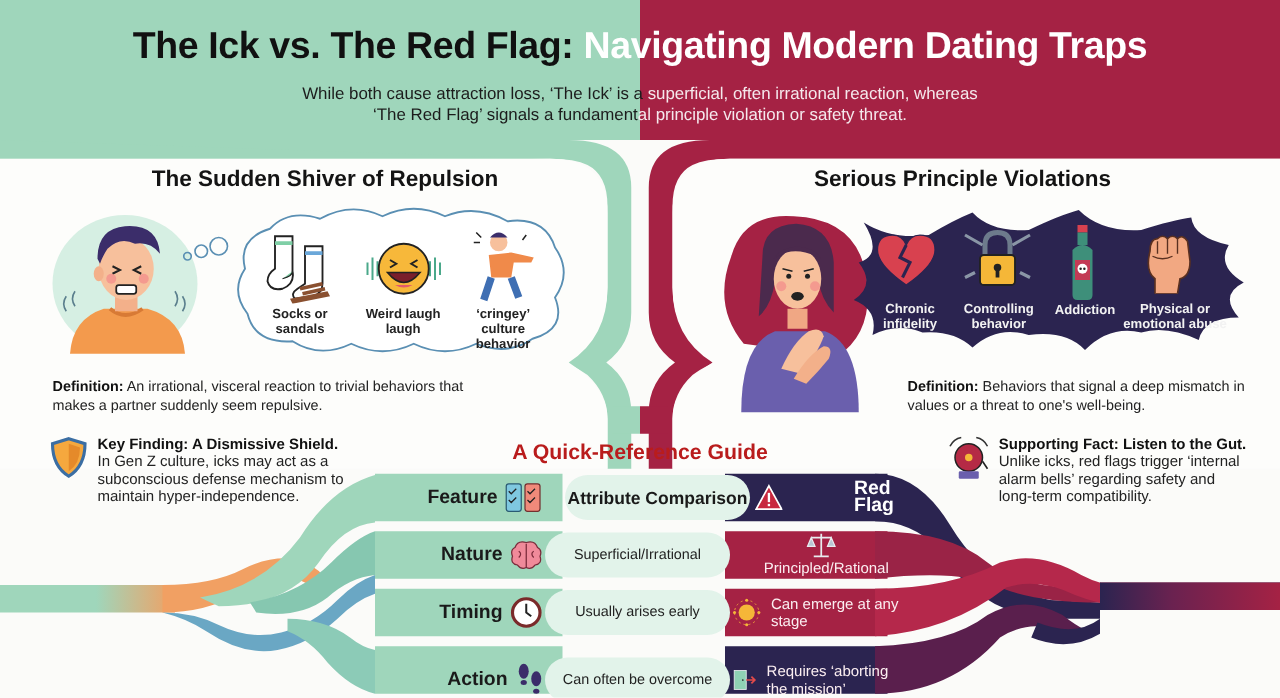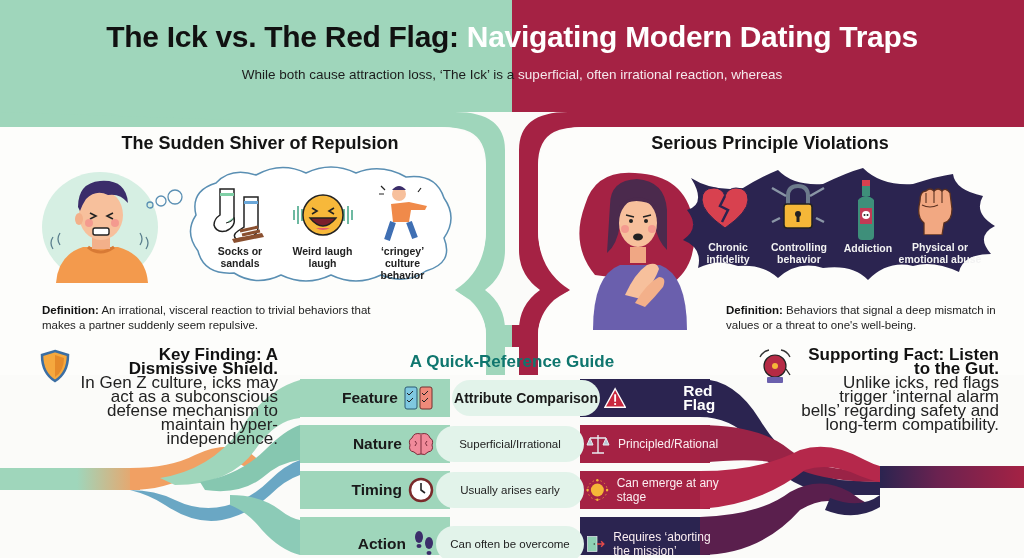--- a/index.html
+++ b/index.html
@@ -21,24 +21,24 @@
   svg.deco { position: absolute; left: 0; top: 0; }
 
   .panel-title { position: absolute; font-weight: bold; font-size: 18px; color: #141414; text-align: center; }
 
   .cloud-item { position: absolute; text-align: center; font-weight: bold; font-size: 10.5px; line-height: 12px; color: #222; }
   .spiky-item { position: absolute; text-align: center; font-weight: bold; font-size: 10.5px; line-height: 12px; color: #f2f2f2; }
 
   .definition { position: absolute; font-size: 11.5px; line-height: 15px; color: #222; }
   .definition b { font-weight: bold; color: #111; }
 
-  .note { position: absolute; font-size: 17px; line-height: 14px; color: #222; text-align: right; }
+  .note { position: absolute; font-size: 12px; line-height: 14px; color: #222; }
   .note .note-head { font-weight: bold; color: #111; display: block; }
 
-  .guide-title { position: absolute; left: 300px; top: 352px; width: 424px; text-align: center; font-weight: bold; font-size: 17px; color: #0f766e; }
+  .guide-title { position: absolute; left: 300px; top: 352px; width: 424px; text-align: center; font-weight: bold; font-size: 17px; color: #b91c1c; }
 
   .row { position: absolute; height: 38px; }
   .row .feat { position: absolute; left: 0; top: 0; height: 38px; display: flex; align-items: center; justify-content: flex-end; font-weight: bold; font-size: 15.5px; color: #1a1a1a; }
   .row .mid { position: absolute; top: 1px; height: 36px; background: #e2f3ea; border-radius: 18px; display: flex; align-items: center; justify-content: center; font-size: 11.5px; color: #222; text-align: center; }
   .row .mid.header { font-weight: bold; font-size: 14px; color: #1a1a1a; }
   .row .red { position: absolute; top: 0; height: 38px; display: flex; align-items: center; font-size: 12px; line-height: 14px; color: #fbeef1; }
   .row .red.header { font-weight: bold; font-size: 15.5px; color: #fff; gap: 47px; }
 </style>
 </head>
 <body>
@@ -102,20 +102,21 @@
   <path d="M830 498 Q860 510 880 495 L880 507 Q855 522 825 510 Z" fill="#2b2450"></path>
   <rect x="880" y="466" width="144" height="22" fill="url(#gNavyRed)" transform="scale(1,1)"></rect>
   <rect x="880" y="466" width="144" height="22" fill="url(#gStreamR)"></rect>
 </svg>
 
 <div class="title">
   <span class="t-dark">The Ick vs. The Red Flag: </span><span class="t-light">Navigating Modern Dating Traps</span>
 </div>
 <div class="subtitle">
   <span class="line"><span class="half-dark">While both cause attraction loss, ‘The Ick’ is a</span><span class="half-light"> superficial, often irrational reaction, whereas</span></span>
+  <span class="line"><span class="half-dark">‘The Red Flag’ signals a fundament</span><span class="half-light">al principle violation or safety threat.</span></span>
 </div>
 
 <div class="panel-title" style="left:60px; top:133px; width:400px;">The Sudden Shiver of Repulsion</div>
 
 <svg style="position:absolute; left:38px; top:165px;" width="130" height="120" viewBox="0 0 130 120">
   <ellipse cx="62" cy="62" rx="58" ry="55" fill="#d6efe3"></ellipse>
   <path d="M18 118 Q20 90 45 82 L80 82 Q108 90 110 118 Z" fill="#f39a4d"></path>
   <path d="M50 82 Q62 92 76 82" stroke="#d87a35" stroke-width="3" fill="none"></path>
   <rect x="54" y="68" width="18" height="16" fill="#f3b08a"></rect>
   <ellipse cx="63" cy="50" rx="22" ry="25" fill="#f7c09c"></ellipse>
@@ -272,21 +273,21 @@
 
 <div class="row" style="left:300px; top:425px; width:420px;">
   <div class="feat" style="width:134px;padding-left:28px;">
     <span>Nature</span>
     <svg style="margin-left:6px;" width="26" height="24" viewBox="0 0 26 24">
       <path d="M13 2 Q6 0 4 6 Q0 8 2 13 Q0 19 6 20 Q9 24 13 22 Q17 24 20 20 Q26 19 24 13 Q26 8 22 6 Q20 0 13 2 Z" fill="#f08a9a" stroke="#7a2a3a" stroke-width="1"></path>
       <path d="M13 3 V22 M7 9 q3 2 0 5 M19 9 q-3 2 0 5" stroke="#7a2a3a" stroke-width="1" fill="none"></path>
     </svg>
   </div>
   <div class="mid" style="left:136px; width:148px;">Superficial/Irrational</div>
-  <div class="red" style="left:286px; width:150px;">
+  <div class="red" style="left:286px; width:150px;flex-direction:column;">
     <svg style="margin-right:8px;" width="24" height="22" viewBox="0 0 24 22">
       <path d="M12 2 V20 M4 5 H20 M6 20 H18" stroke="#e8ecef" stroke-width="1.4"></path>
       <path d="M4 5 L1 12 H7 Z M20 5 L17 12 H23 Z" fill="#b9c6d3" stroke="#e8ecef" stroke-width="1"></path>
     </svg>
     <span>Principled/Rational</span>
   </div>
 </div>
 
 <div class="row" style="left:300px; top:471px; width:420px;">
   <div class="feat" style="width:134px;padding-left:17px;">

